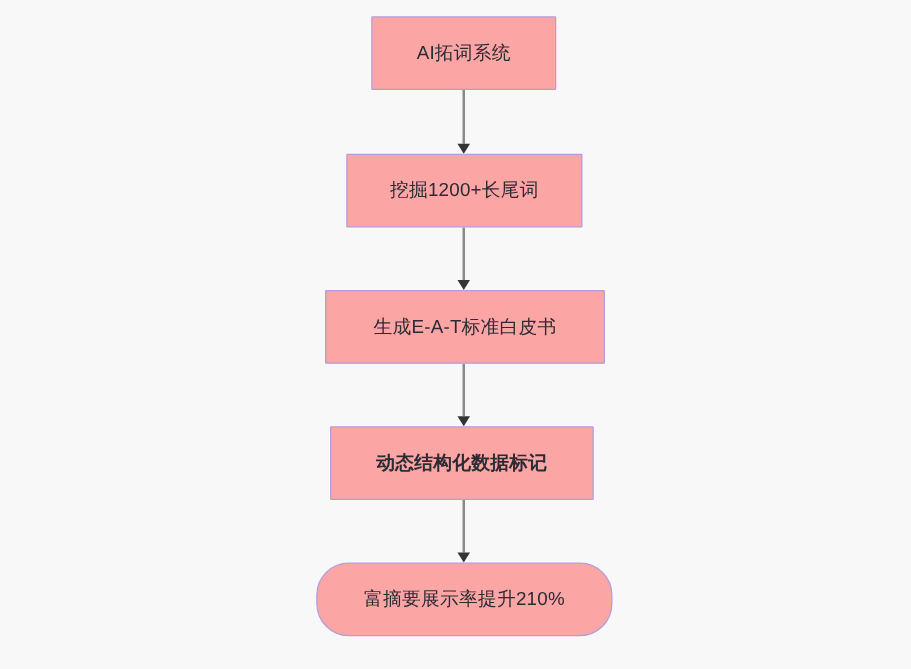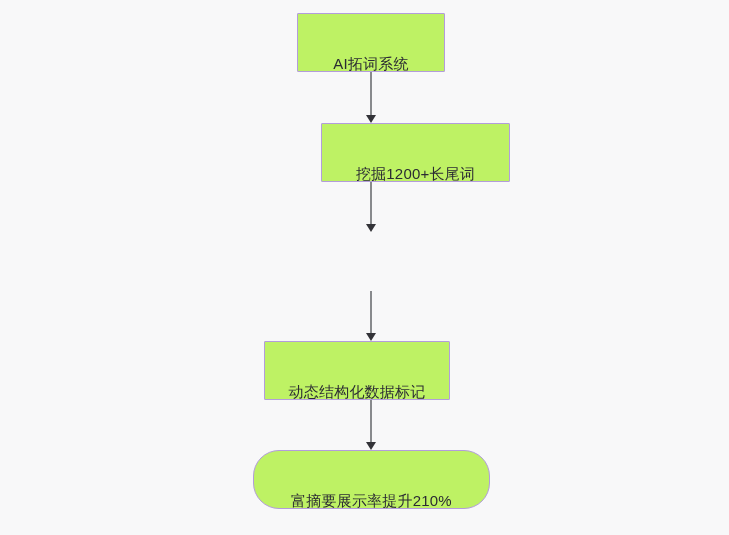--- a/index.html
+++ b/index.html
@@ -15,25 +15,25 @@
   }
   #flowchart-canvas {
     position: relative;
     width: 729px;
     height: 535px;
     background: #f8f8f9;
   }
   .node {
     position: absolute;
     box-sizing: border-box;
-    background: #bef264;
+    background: #fca5a5;
     border: 1.5px solid #b39ddb;
     border-radius: 1px;
     display: flex;
-    align-items: flex-end;
+    align-items: center;
     justify-content: center;
     color: #2b2b33;
     font-size: 15px;
     line-height: 1;
     letter-spacing: 0.2px;
     white-space: nowrap;
   }
   .node-label {
     display: block;
   }
@@ -81,26 +81,29 @@
 
   <div class="edge" style="left:371px; top:400px;">
     <div class="edge-line" style="height:42px;"></div>
     <div class="edge-arrow" style="top:42px;"></div>
   </div>
 
   <div class="node" style="left:297px; top:13px; width:148px; height:59px;">
     <span class="node-label">AI拓词系统</span>
   </div>
 
-  <div class="node" style="left:277px; top:123px; width:189px; height:59px;margin-left:44px;">
+  <div class="node" style="left:277px; top:123px; width:189px; height:59px;">
     <span class="node-label">挖掘1200+长尾词</span>
   </div>
 
+  <div class="node" style="left:260px; top:232px; width:224px; height:59px;">
+    <span class="node-label">生成E-A-T标准白皮书</span>
+  </div>
 
-  <div class="node" style="left:264px; top:341px; width:186px; height:59px;">
+  <div class="node" style="left:264px; top:341px; width:211px; height:59px;font-weight:bold;">
     <span class="node-label">动态结构化数据标记</span>
   </div>
 
   <div class="node" style="left:253px; top:450px; width:237px; height:59px;border-radius:26px;">
     <span class="node-label">富摘要展示率提升210%</span>
   </div>
 
 </div>
 
 </body></html>

